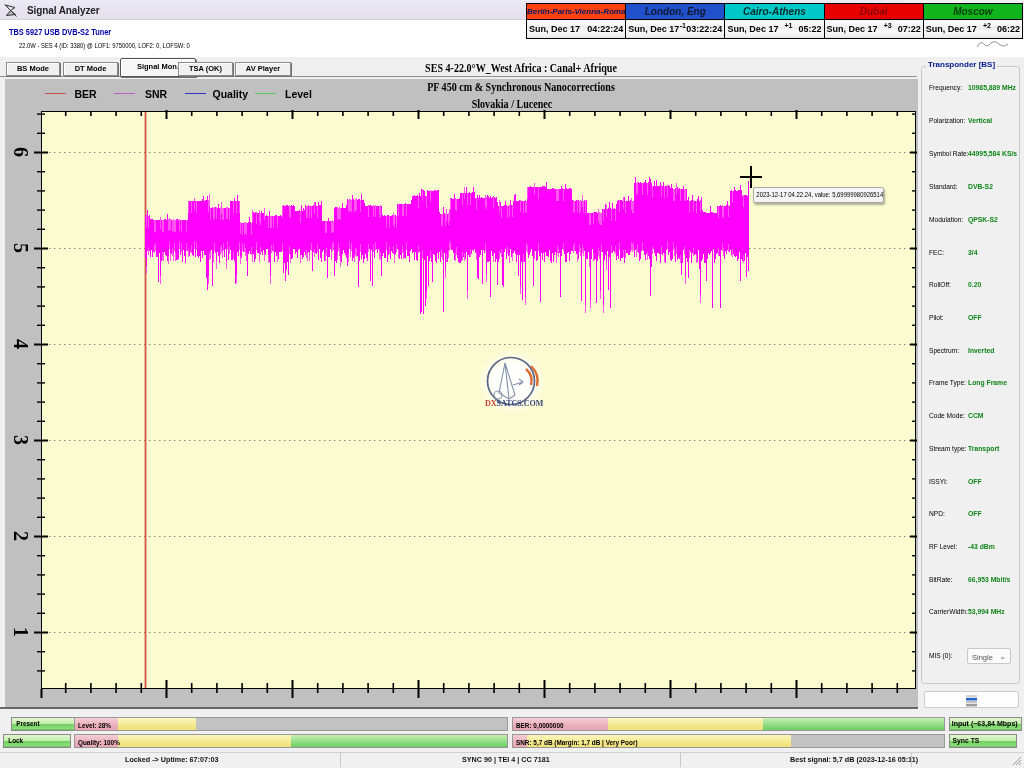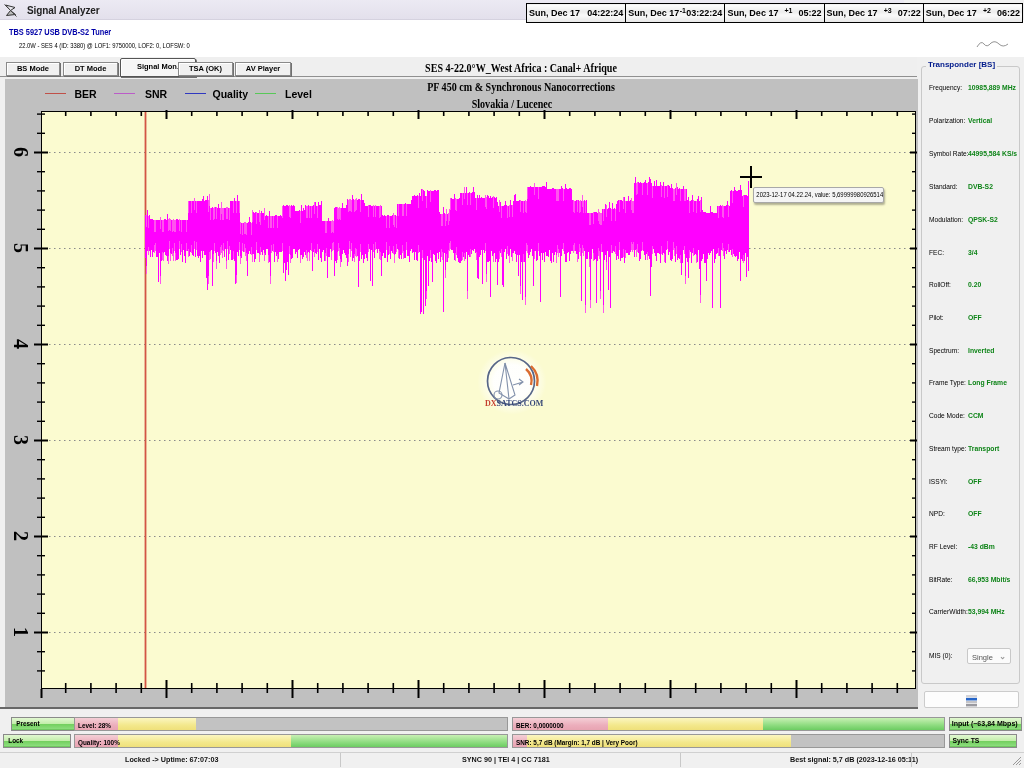--- a/index.html
+++ b/index.html
@@ -20,21 +20,21 @@
 
 #clock { left:526px; top:3px; width:497px; border-collapse:collapse; position:absolute;
   font-weight:bold; font-style:italic; table-layout:fixed; }
 #clock td { border:1px solid #000; text-align:center; white-space:nowrap; overflow:hidden; }
 #clock tr.hd td { height:16px; font-size:10px; color:#001a66; }
 #clock tr.tm td { height:19px; font-size:9px; font-style:normal; color:#000;
   background:linear-gradient(#ffffff,#ececec 40%,#fafafa 60%,#e6e6e6); }
 .c1 { background:#ff4010; font-size:8px !important; } .c2 { background:#2050cc; color:#101830 !important; }
 .c3 { background:#00c8c8; color:#002a2a !important; }
 .c4 { background:#e80000; color:#8c0000 !important; } .c5 { background:#10b41c; color:#073f07 !important; }
-.tmcell { display:flex; justify-content:space-between; padding:0 2px; align-items:flex-end; }
+.tmcell { display:flex; justify-content:space-between; padding:0 2px; align-items:center; }
 .tz { font-size:7px; position:relative; top:-4px; font-weight:bold; }
 
 
 #tabstrip { left:0; top:57px; width:917px; height:22px; background:#efefef; }
 .tab { position:absolute; top:62px; height:14px; background:#f0f0f0;
   border:1px solid #8a8a8a; font-size:7.5px; text-align:center; color:#000;
   line-height:12px; font-weight:600; white-space:nowrap; z-index:3;
   box-shadow:inset 1px 1px 0 #fff, 1px 1px 0 #707070; }
 .tab.active { top:58px; height:19px; background:#f6f6f6; border:1px solid #555; border-radius:2px 2px 0 0; line-height:16px; }
 
@@ -86,20 +86,27 @@
  <path d="M2.5 11.5 L6.5 6.5 L11.5 10.5 Z" fill="#bbb" stroke="#333" stroke-width="1"></path>
  <path d="M0.5 0.5 L12.5 12.5" stroke="#444" stroke-width="1"></path>
 </svg>
 </div>
 <div class="abs" id="whiteband"></div>
 <div class="abs" id="tbsline">TBS 5927 USB DVB-S2 Tuner</div>
 <div class="abs" id="subline">22.0W - SES 4 (ID: 3380) @ LOF1: 9750000, LOF2: 0, LOFSW: 0</div>
 
 <table id="clock" cellspacing="0">
 <tbody>
+      <tr class="hd">
+ <td class="c1">Berlin-Paris-Vienna-Roma</td>
+ <td class="c2">London, Eng</td>
+ <td class="c3">Cairo-Athens</td>
+ <td class="c4">Dubai</td>
+ <td class="c5">Moscow</td>
+</tr>
 <tr class="tm">
  <td>
           <div class="tmcell">
             <span>Sun, Dec 17</span>
             <span>04:22:24</span>
           </div>
         </td>
  <td>
           <div class="tmcell">
             <span>Sun, Dec 17</span>

